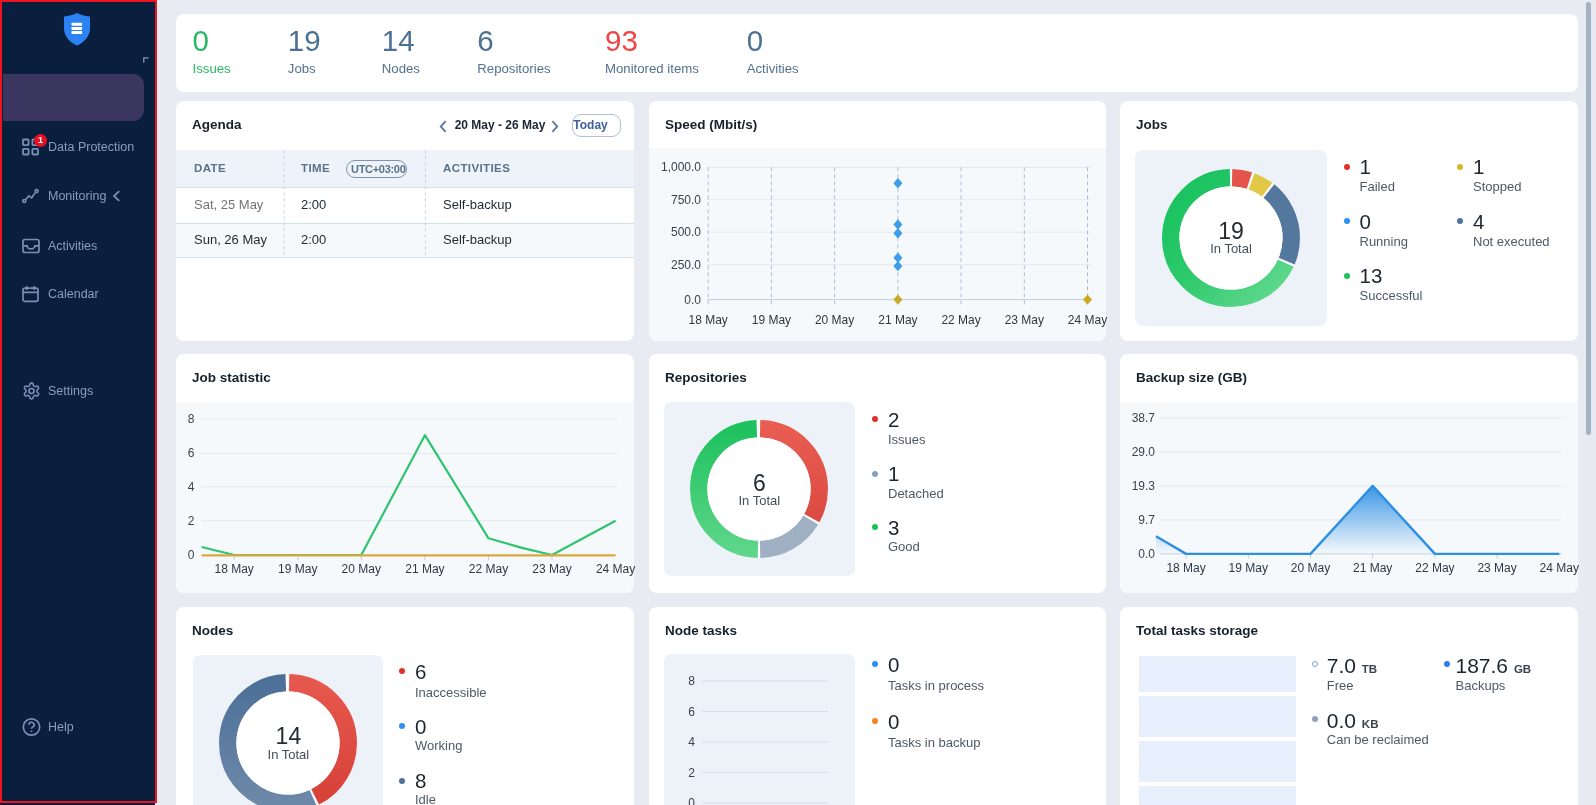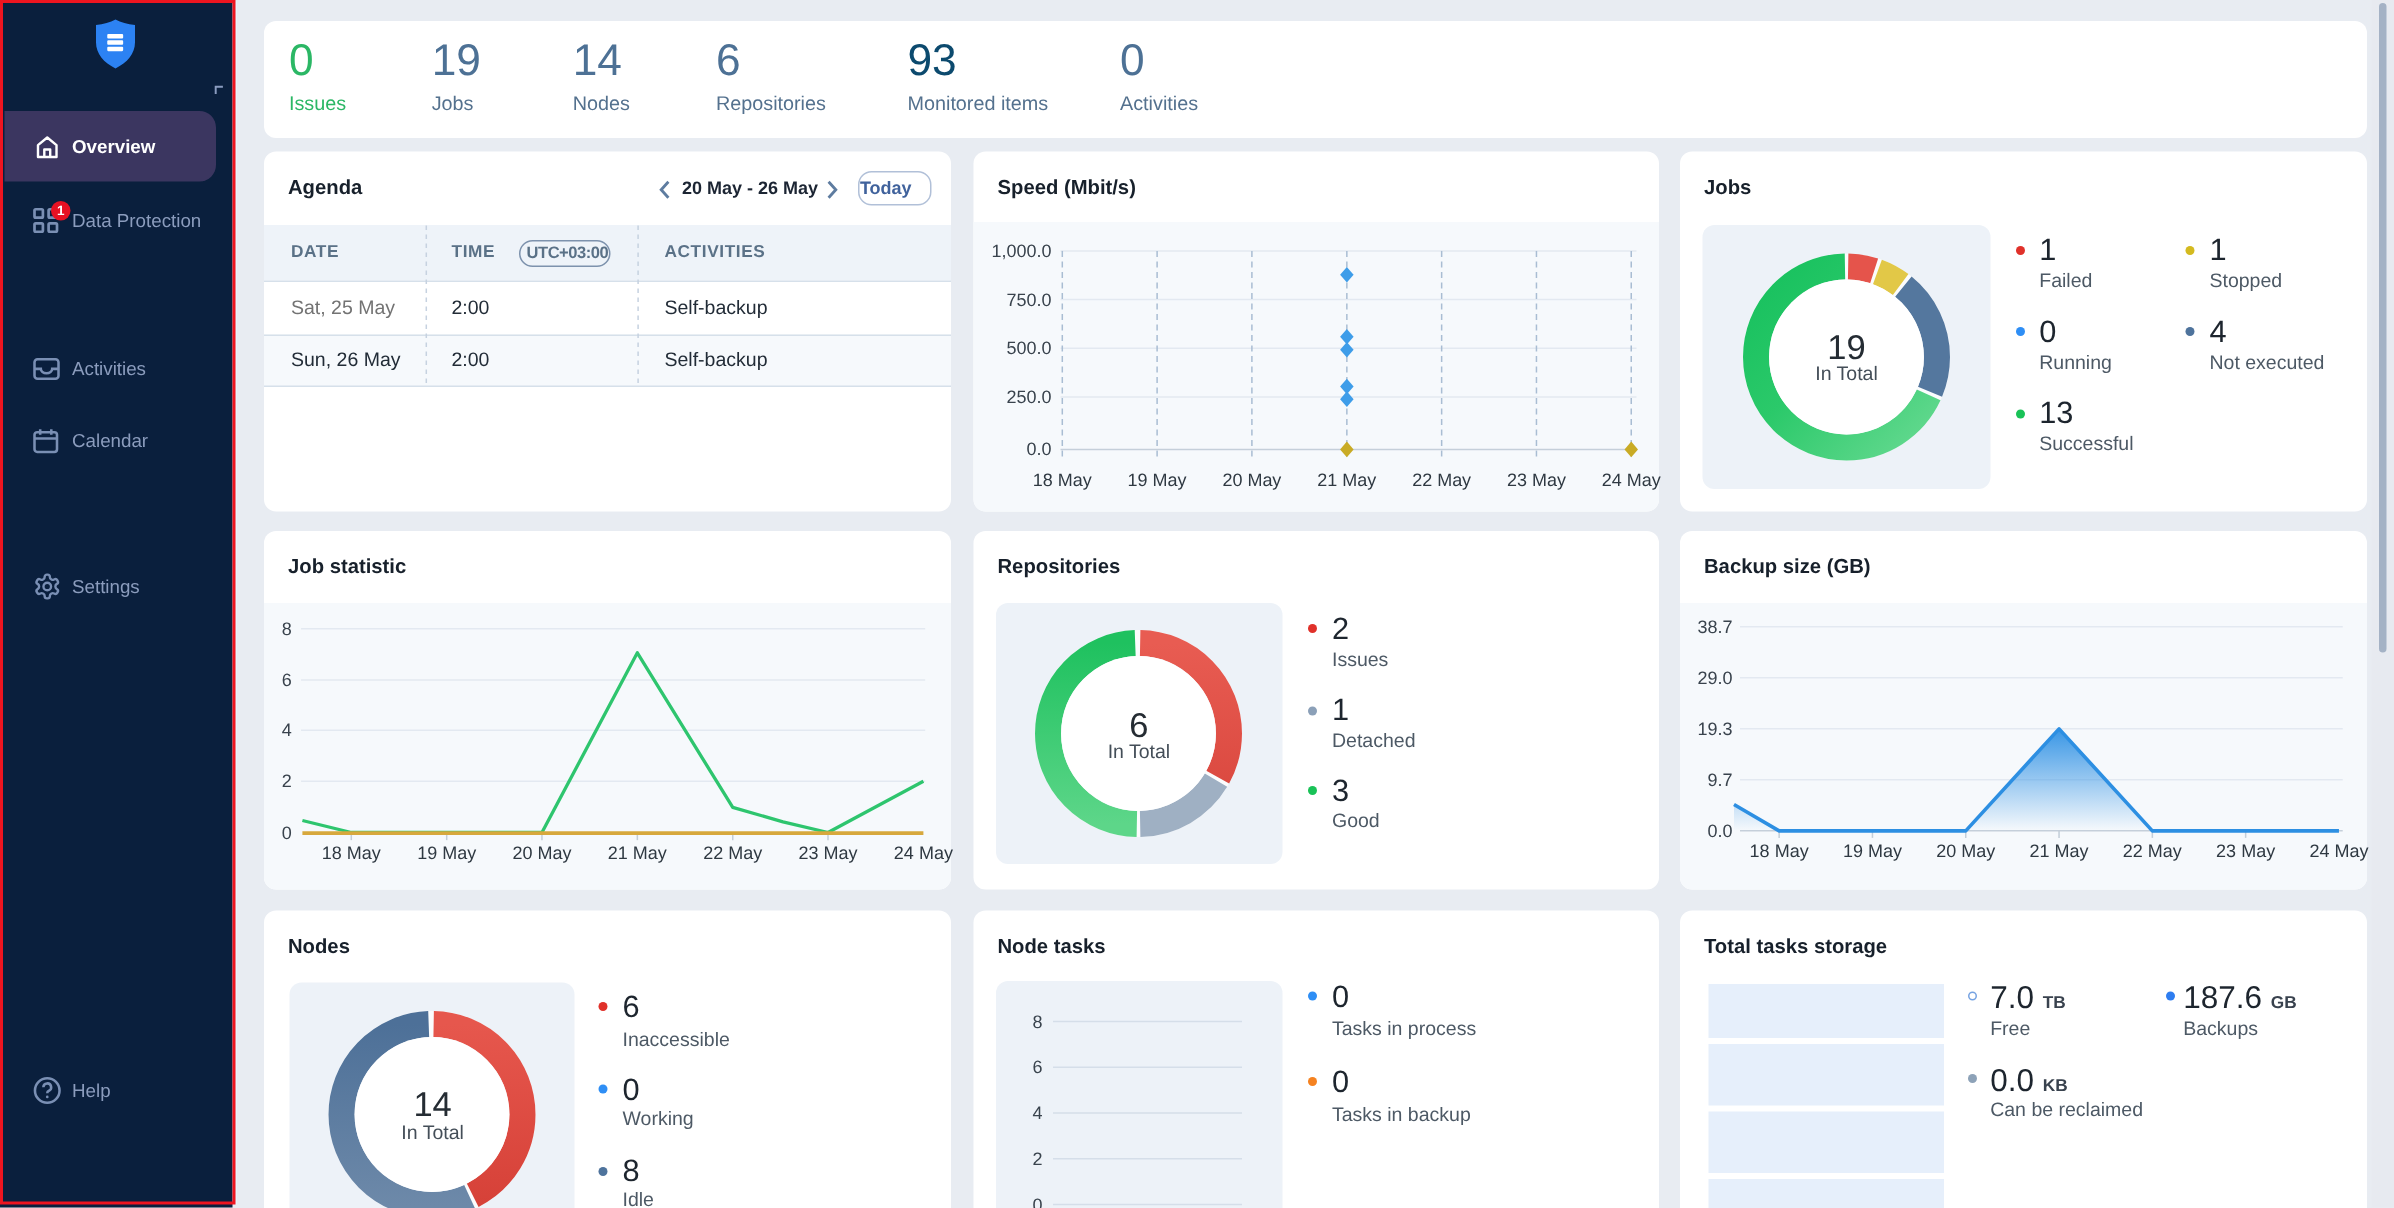--- a/index.html
+++ b/index.html
@@ -28,38 +28,45 @@
     <rect x="7.5" y="9.7" width="10.6" height="3" rx="0.7" fill="#fff"></rect>
     <rect x="7.5" y="13.9" width="10.6" height="3" rx="0.7" fill="#fff"></rect>
     <rect x="7.5" y="18.1" width="10.6" height="3" rx="0.7" fill="#fff"></rect>
   </svg>
 
   <svg class="abs" style="left:142.5px;top:57px" width="6" height="6" viewBox="0 0 6 6">
       <path d="M0.8 5.6 V0.8 H5.6" fill="none" stroke="#8b9cc0" stroke-width="1.3"></path>
     </svg>
 
   <div class="abs" style="left:3px;top:74px;width:141px;height:47px;background:#3b3660;border-radius:0 11px 11px 0"></div>
-  <div class="mitem" style="top:78px">
-    <svg class="micon" style="left:23px" width="17" height="17" viewBox="0 0 19 19">
-        <path d="M2.6 17V8.1L9.5 2.4l6.9 5.7V17H2.6Z M7.3 17v-5.6h4.4V17" fill="none" stroke="#fff" stroke-width="1.8" stroke-linejoin="round"></path>
-      </svg>
-    <span class="mtext" style="color:#fff;font-weight:bold">Overview</span>
-  </div>
   <div class="mitem" style="top:127px">
     <svg class="micon" width="17" height="17" viewBox="0 0 17 17">
         <g fill="none" stroke="#7a8fb4" stroke-width="1.8">
           <rect x="1" y="1" width="5.6" height="5.6" rx="0.8"></rect>
           <rect x="10.4" y="1" width="5.6" height="5.6" rx="0.8"></rect>
           <rect x="1" y="10.4" width="5.6" height="5.6" rx="0.8"></rect>
           <rect x="10.4" y="10.4" width="5.6" height="5.6" rx="0.8"></rect>
         </g>
       </svg>
     <span class="mtext">Data Protection</span>
   </div>
   <div class="abs" style="left:34px;top:133.5px;width:13px;height:13px;border-radius:50%;background:#e81123;color:#fff;font-size:9px;font-weight:bold;text-align:center;line-height:13px">1</div>
+  <div class="mitem" style="top:176px">
+    <svg class="micon" width="18" height="16" viewBox="0 0 18 16">
+        <g fill="none" stroke="#7a8fb4" stroke-width="1.6">
+          <circle cx="2.3" cy="13" r="1.5"></circle>
+          <path d="M3.6 11.7 L6.8 7.9 L9.7 9.8 L13.2 4.6"></path>
+          <circle cx="14.6" cy="3.1" r="1.5"></circle>
+        </g>
+      </svg>
+    <span class="mtext">Monitoring</span>
+    <svg class="abs" style="left:112px;top:50%;transform:translateY(-50%)" width="9" height="12" viewBox="0 0 9 12">
+        <path d="M7.2 1.2 L2 6 L7.2 10.8" fill="none" stroke="#7a8fb4" stroke-width="1.8"></path>
+      </svg>
+  </div>
   <div class="mitem" style="top:225.5px">
     <svg class="micon" width="18" height="15" viewBox="0 0 18 15">
         <g fill="none" stroke="#7a8fb4" stroke-width="1.7">
           <rect x="1" y="1" width="16" height="13" rx="2"></rect>
           <path d="M1 7.4 h4.2 a3.8 2.9 0 0 0 7.6 0 H17"></path>
         </g>
       </svg>
     <span class="mtext">Activities</span>
   </div>
   <div class="mitem" style="top:273.5px">
@@ -97,21 +104,21 @@
 
 <div class="card" style="left:176px;top:14px;width:1402px;height:78px" id="statbar">
   <div class="abs" style="left:16.6px;top:12px;font-size:29.5px;line-height:1;color:#2bb765">0</div>
   <div class="abs" style="left:16.6px;top:46.5px;font-size:13.2px;color:#2bb765">Issues</div>
   <div class="abs" style="left:111.8px;top:12px;font-size:29.5px;line-height:1;color:#4d7195">19</div>
   <div class="abs" style="left:111.8px;top:46.5px;font-size:13.2px;color:#54718e">Jobs</div>
   <div class="abs" style="left:205.8px;top:12px;font-size:29.5px;line-height:1;color:#4d7195">14</div>
   <div class="abs" style="left:205.8px;top:46.5px;font-size:13.2px;color:#54718e">Nodes</div>
   <div class="abs" style="left:301.3px;top:12px;font-size:29.5px;line-height:1;color:#4d7195">6</div>
   <div class="abs" style="left:301.3px;top:46.5px;font-size:13.2px;color:#54718e">Repositories</div>
-  <div class="abs" style="left:429px;top:12px;font-size:29.5px;line-height:1;color:#0c4a6e">93</div>
+  <div class="abs" style="left:429px;top:12px;font-size:29.5px;line-height:1;color:#ef4444">93</div>
   <div class="abs" style="left:429px;top:46.5px;font-size:13.2px;color:#54718e">Monitored items</div>
   <div class="abs" style="left:570.7px;top:12px;font-size:29.5px;line-height:1;color:#4d7195">0</div>
   <div class="abs" style="left:570.7px;top:46.5px;font-size:13.2px;color:#54718e">Activities</div>
 </div>
 
 <div class="card" style="left:176px;top:101px;width:458px;height:240.3px" id="agenda">
   <div class="ctitle">Agenda</div>
   <svg class="abs" style="left:263px;top:18.5px" width="8" height="13" viewBox="0 0 8 13">
       <path d="M6.6 1.2 L1.8 6.5 L6.6 11.8" fill="none" stroke="#5e7ca0" stroke-width="1.9"></path>
     </svg>

